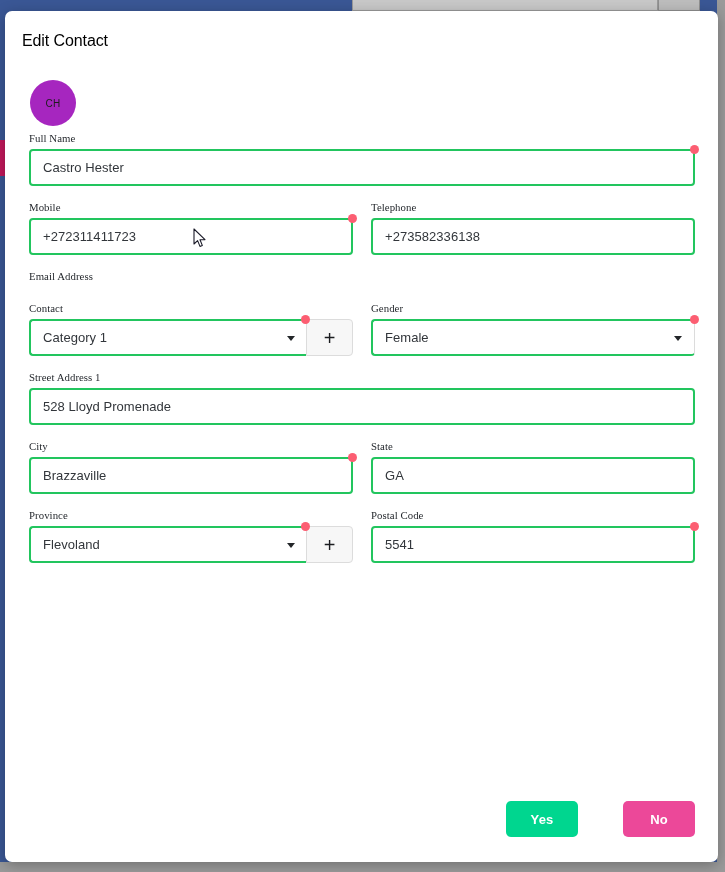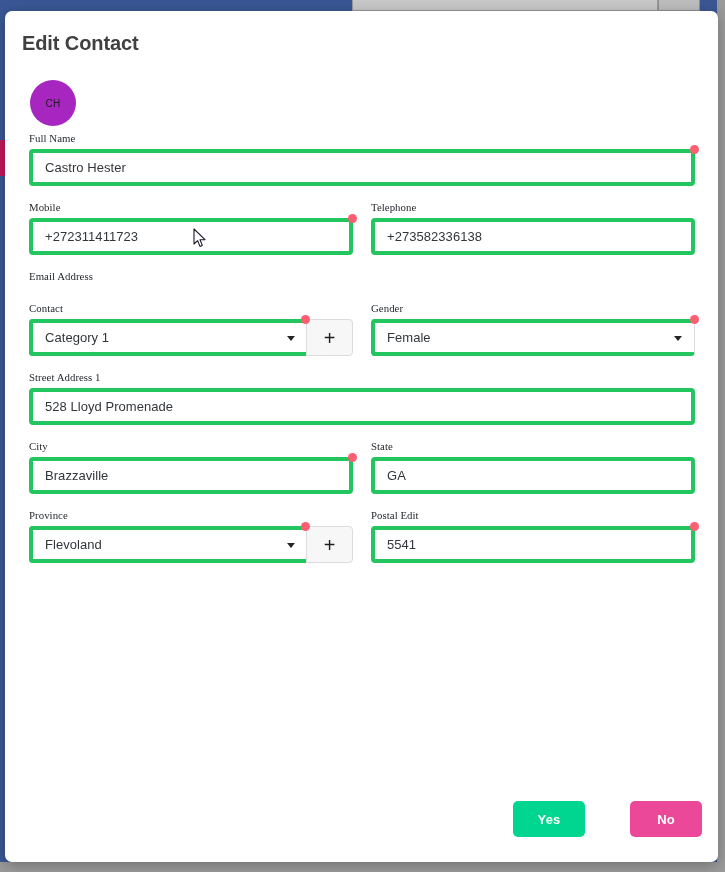--- a/index.html
+++ b/index.html
@@ -85,23 +85,23 @@
     background: #ffffff;
     border-radius: 7px;
     box-shadow: 0 3px 14px rgba(0,0,0,0.28);
     overflow: hidden;
   }
 
   .dialog-title {
     position: absolute;
     left: 17px;
     top: 21px;
-    font-size: 20px;
-    font-weight: bold;
-    color: #404040;
+    font-size: 16px;
+    font-weight: normal;
+    color: #000000;
     letter-spacing: -0.1px;
   }
 
   .avatar {
     position: absolute;
     left: 25px;
     top: 69px;
     width: 46px;
     height: 46px;
     border-radius: 50%;
@@ -148,21 +148,21 @@
 
   .input-wrap {
     position: relative;
     display: flex;
     align-items: stretch;
   }
 
   .input-box {
     flex: 1 1 auto;
     height: 37px;
-    border: 4px solid #22c55e;
+    border: 2px solid #22c55e;
     border-radius: 4px;
     background: #ffffff;
     display: flex;
     align-items: center;
     padding: 0 12px;
     font-size: 13px;
     color: #32363b;
     letter-spacing: 0.05px;
     min-width: 0;
   }
@@ -219,21 +219,21 @@
 
   
   .footer {
     position: absolute;
     left: 0;
     bottom: 25px;
     width: 713px;
     display: flex;
     justify-content: flex-end;
     gap: 11px;
-    padding-right: 16px;
+    padding-right: 23px;
   }
   .btn {
     width: 72px;
     height: 36px;
     border: none;
     border-radius: 5px;
     font-size: 13px;
     font-weight: bold;
     color: #ffffff;
     cursor: pointer;
@@ -359,21 +359,21 @@
       <div class="field">
         <label class="field-label">Province</label>
         <div class="input-wrap">
           <div class="dot at-select-right"></div>
           <div class="input-box select">Flevoland</div>
           <span class="caret in-addon"></span>
           <div class="addon-plus">+</div>
         </div>
       </div>
       <div class="field">
-        <label class="field-label">Postal Edit</label>
+        <label class="field-label">Postal Code</label>
         <div class="input-wrap">
           <div class="dot at-input-right"></div>
           <div class="input-box">5541</div>
         </div>
       </div>
     </div>
 
   </div>
 
   <div class="footer">

